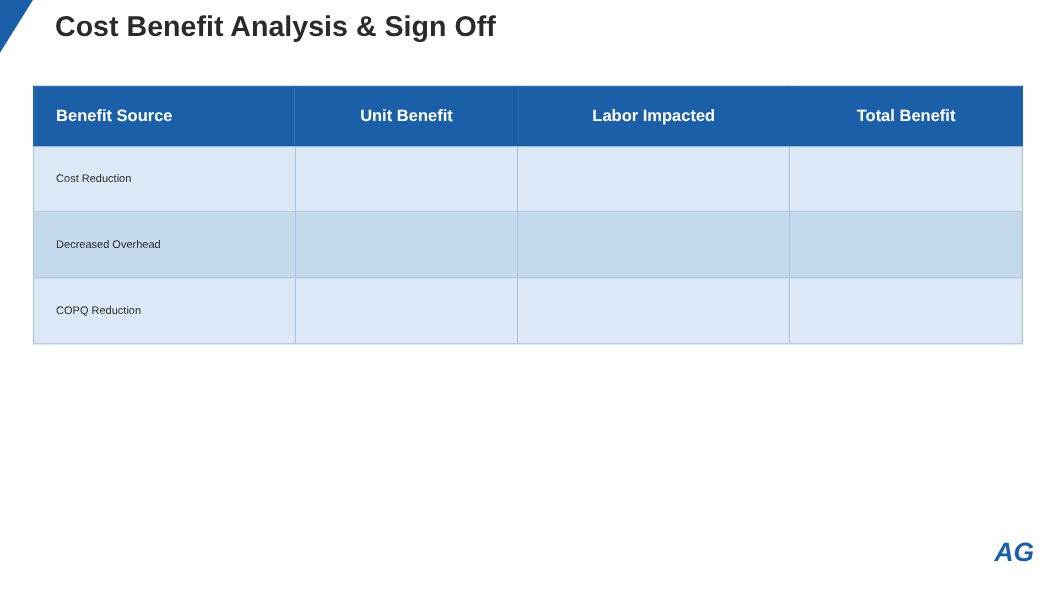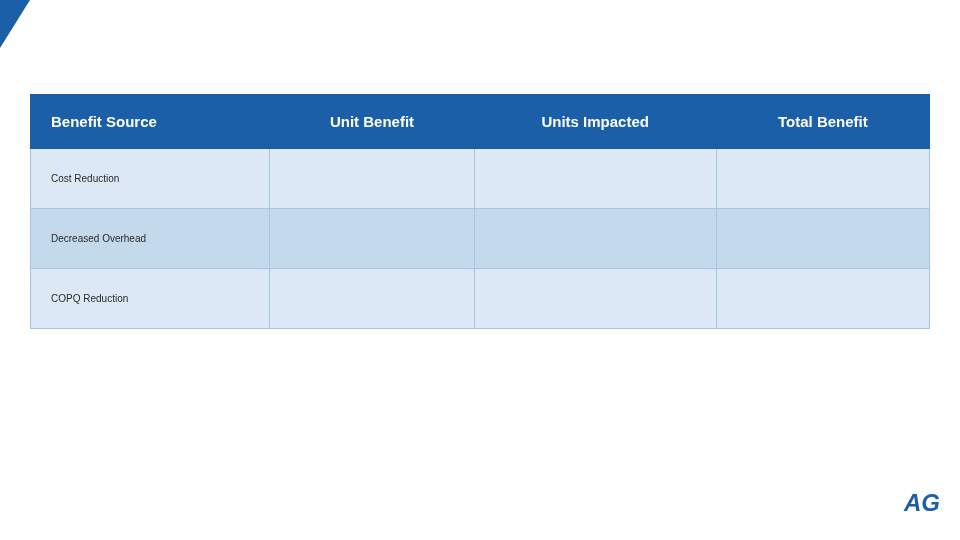--- a/index.html
+++ b/index.html
@@ -55,21 +55,21 @@
 
     
     .main {
       padding: 20px 30px;
     }
 
     
     .benefit-table {
       width: 100%;
       border-collapse: collapse;
-      margin-top: 26px;
+      margin-top: 10px;
     }
 
     .benefit-table thead tr {
       background: #1a5fa8;
     }
 
     .benefit-table thead th {
       color: #ffffff;
       font-size: 15px;
       font-weight: bold;
@@ -117,34 +117,37 @@
       font-weight: bold;
       font-style: italic;
       color: #1a5fa8;
     }
   </style>
 </head>
 <body>
 
 <div class="header">
   <div class="header-divider"></div>
+  <div class="header-title">
+    <span>Cost Benefit Analysis &amp; Sign Off</span>
+  </div>
 </div>
 
 <div class="main">
   <table class="benefit-table">
     <thead>
       <tr>
         <th>
           <span>Benefit Source</span>
         </th>
         <th>
           <span>Unit Benefit</span>
         </th>
         <th>
-          <span>Units Impacted</span>
+          <span>Labor Impacted</span>
         </th>
         <th>
           <span>Total Benefit</span>
         </th>
       </tr>
     </thead>
     <tbody id="table-body">
     <tr>
           <td>Cost Reduction</td>
           <td></td>

